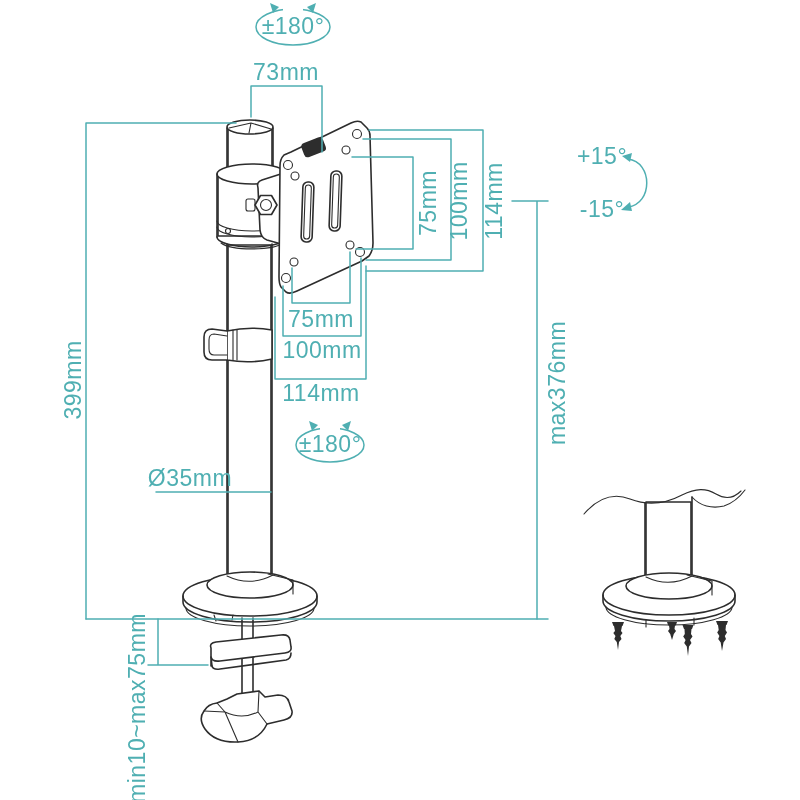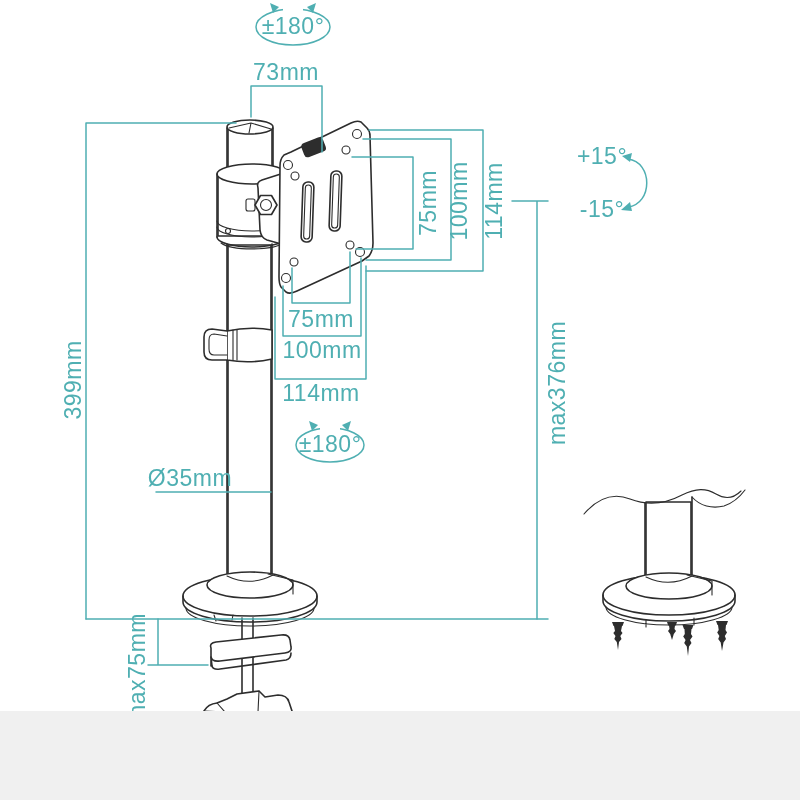--- a/index.html
+++ b/index.html
@@ -2,21 +2,21 @@
 <html style="--accent: #4FAFB2; --line: #2D2D2D; --bg: #FFFFFF;"><head>
 <meta charset="utf-8">
 <style>
   :root{
     --accent:#4FAFB2;
     --line:#2D2D2D;
     --bg:#FFFFFF;
   }
   html,body{margin:0;padding:0;background:#f0f0f0;}
   .stage{
-    position:relative;width:800px;height:711px;background:var(--bg);
+    position:relative;width:800px;height:800px;background:var(--bg);
     font-family:"Liberation Sans",sans-serif;overflow:hidden;
   }
   svg{display:block;}
   .art path,.art ellipse,.art rect,.art circle,.art line{
     stroke:var(--line);stroke-width:1.6;fill:none;
     stroke-linecap:round;stroke-linejoin:round;
   }
   .art .fillw{fill:#fff;}
   .art .dark{fill:var(--line);stroke:none;}
   .art .thin{stroke-width:1.1;}

